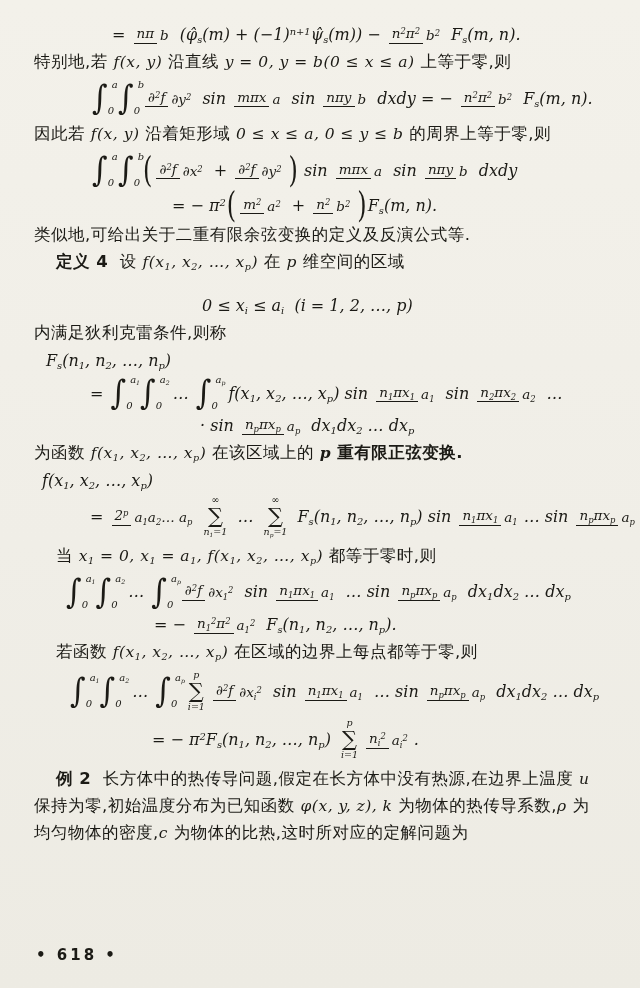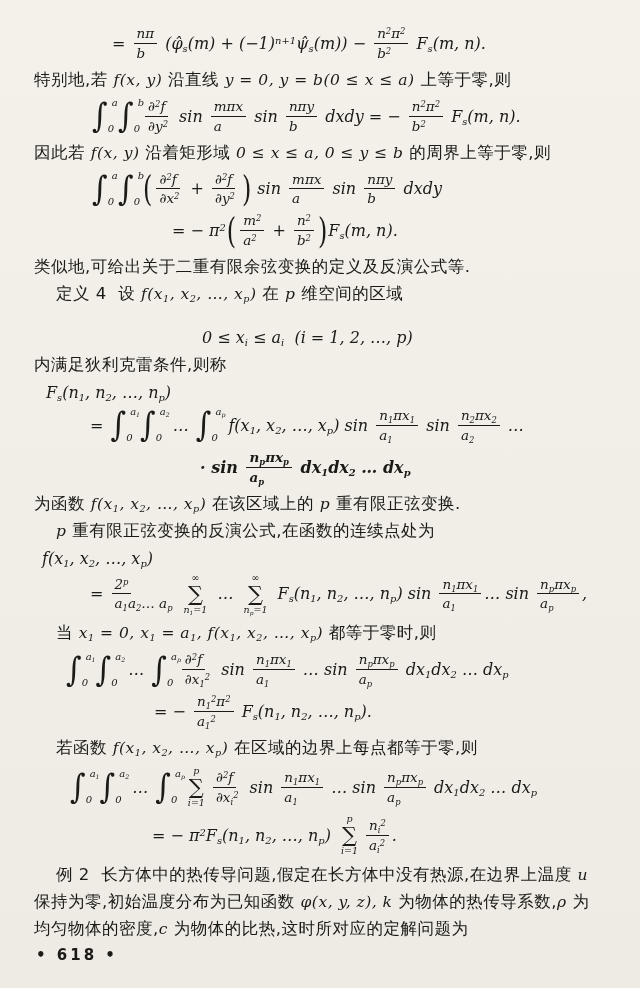--- a/index.html
+++ b/index.html
@@ -7,26 +7,26 @@
     width:640px;height:988px;box-sizing:border-box;position:relative;overflow:hidden;
     background:linear-gradient(180deg,#f3f1ea 0%,#f0eee7 55%,#edebe3 100%);
     padding:20px 24px 0 34px;
     color:#1b1a15;
     font-family:"DejaVu Sans",sans-serif;
   }
   .line{white-space:nowrap;}
   .text{font-size:16.5px;line-height:26px;margin:1px 0;letter-spacing:0.5px;white-space:pre-wrap;}
   .formula{display:flex;align-items:center;flex-wrap:nowrap;margin:5px 0;font-size:16px;}
   .rm{font-family:"DejaVu Sans",sans-serif;white-space:pre-wrap;}
-  .bold{font-weight:normal;}
+  .bold{font-weight:bold;}
   .it{font-family:"DejaVu Serif",serif;font-style:italic;white-space:pre;}
   .text .it{font-size:15.5px;}
   sup{font-size:0.62em;vertical-align:0.5em;line-height:0;}
   sub{font-size:0.62em;vertical-align:-0.3em;line-height:0;}
-  .frac{display:inline-flex;flex-direction:column;align-items:flex-start;vertical-align:middle;
+  .frac{display:inline-flex;flex-direction:row;align-items:flex-end;vertical-align:middle;
         font-family:"DejaVu Serif",serif;font-style:italic;font-size:13.5px;line-height:1.25;margin:0 3px;}
   .frac .num{display:block;border-bottom:1.4px solid #1b1a15;padding:0 3px 1px;text-align:center;}
   .frac .den{display:block;padding:1px 3px 0;text-align:center;}
   .int{display:inline-flex;align-items:center;margin:0 1px 0 2px;}
   .int .isym{font-family:"DejaVu Serif",serif;font-style:normal;font-size:30px;line-height:1;
              transform:scaleY(1.12);display:inline-block;}
   .int .ilims{display:inline-flex;flex-direction:column;justify-content:space-between;height:36px;
               font-family:"DejaVu Serif",serif;font-style:italic;font-size:10px;line-height:1;margin-left:1px;}
   .int .isup{display:block;transform:translateX(3px);}
   .int .isub{display:block;margin-top:auto;transform:translateX(-1px);}
@@ -185,30 +185,29 @@
           <span class="num">n<sub>1</sub>πx<sub>1</sub></span>
           <span class="den">a<sub>1</sub></span>
         </span>
         <span class="it"> sin </span>
         <span class="frac">
           <span class="num">n<sub>2</sub>πx<sub>2</sub></span>
           <span class="den">a<sub>2</sub></span>
         </span>
         <span class="it"> …</span>
       </div>
-      <div class="line formula" style="padding-left: 166px; font-weight: bold;">
+      <div class="line formula" style="padding-left: 166px;">
         <span class="it">· sin </span>
         <span class="frac">
           <span class="num">n<sub>p</sub>πx<sub>p</sub></span>
           <span class="den">a<sub>p</sub></span>
         </span>
         <span class="it"> dx<sub>1</sub>dx<sub>2</sub> … dx<sub>p</sub></span>
       </div>
       <div class="line text"><span class="rm">为函数 </span><span class="it">f(x<sub>1</sub>, x<sub>2</sub>, …, x<sub>p</sub>)</span><span class="rm"> 在该区域上的 </span><span class="it bold">p</span><span class="rm bold"> 重有限正弦变换.</span></div>
-      <div class="line text" style="padding-left: 22px;"><span class="it">p</span><span class="rm"> 重有限正弦变换的反演公式,在函数的连续点处为</span></div>
       <div class="line formula" style="padding-left: 8px;">
         <span class="it">f(x<sub>1</sub>, x<sub>2</sub>, …, x<sub>p</sub>)</span>
       </div>
       <div class="line formula" style="padding-left: 56px;">
         <span class="it">= </span>
         <span class="frac">
           <span class="num">2<sup>p</sup></span>
           <span class="den">a<sub>1</sub>a<sub>2</sub>… a<sub>p</sub></span>
         </span>
         <span class="sum">

